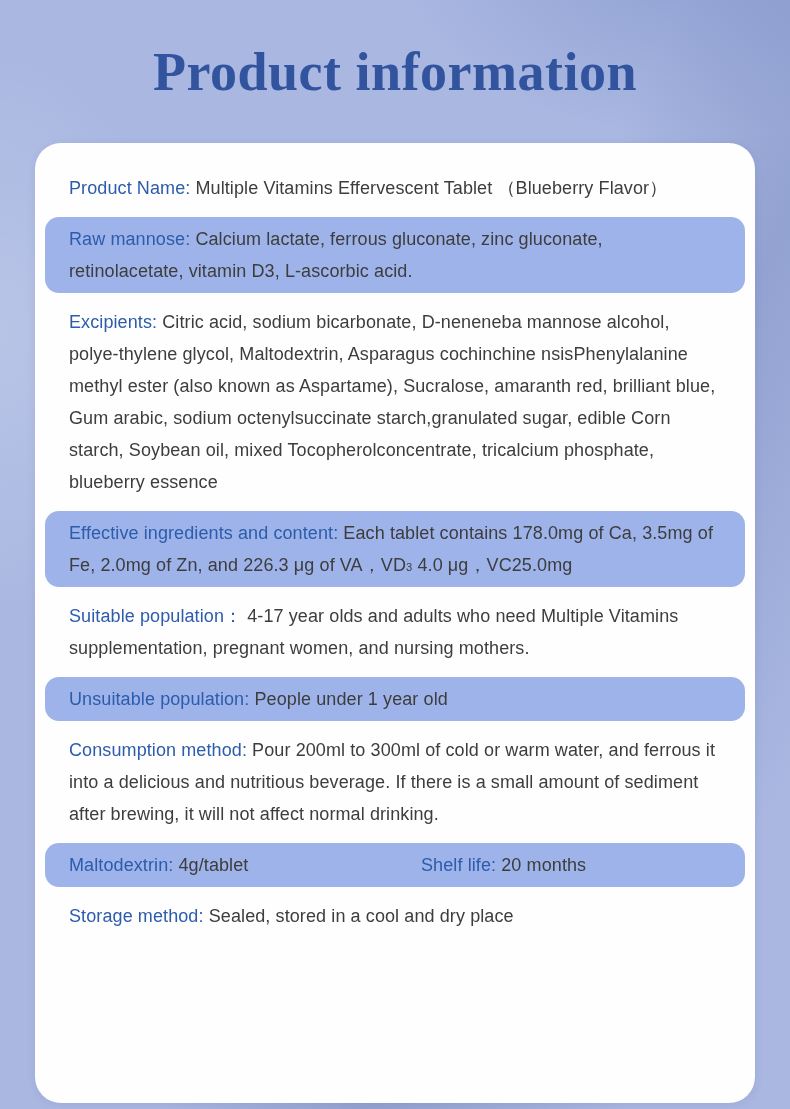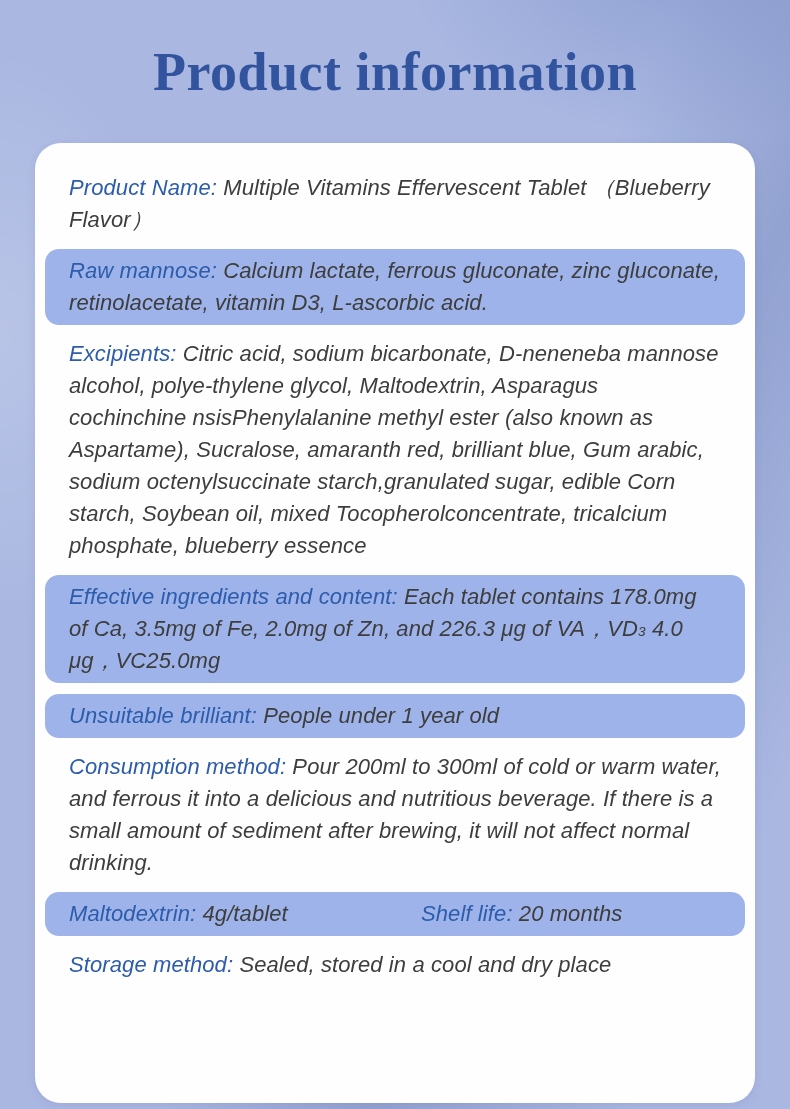--- a/index.html
+++ b/index.html
@@ -49,25 +49,24 @@
   .section {
     margin: 11px 0;
     padding: 2px 24px;
   }
   .section.highlight {
     background: var(--highlight);
     border-radius: 14px;
     padding: 6px 24px;
   }
   .section p {
-    font-size: 22px;
+    font-size: 18px;
     line-height: 32px;
     color: var(--body-text);
     letter-spacing: 0.1px;
-    font-style: italic;
   }
   .label { color: var(--label-blue); }
   sub.small-sub {
     font-size: 0.62em;
     vertical-align: baseline;
     line-height: 0;
   }
   .spec-row {
     display: flex;
     align-items: center;
@@ -94,23 +93,26 @@
   </div>
 
   <div class="section">
     <p><span class="label">Excipients:</span> <span>Citric acid, sodium bicarbonate, D-neneneba mannose alcohol, polye-thylene glycol, Maltodextrin, Asparagus cochinchine nsisPhenylalanine methyl ester (also known as Aspartame), Sucralose, amaranth red, brilliant blue, Gum arabic, sodium octenylsuccinate starch,granulated sugar, edible Corn starch, Soybean oil, mixed Tocopherolconcentrate, tricalcium phosphate, blueberry essence</span></p>
   </div>
 
   <div class="section highlight">
     <p><span class="label">Effective ingredients and content:</span> <span>Each tablet contains 178.0mg of Ca, 3.5mg of Fe, 2.0mg of Zn, and 226.3 μg of VA，VD</span><sub class="small-sub">3</sub><span> 4.0 μg，VC25.0mg</span></p>
   </div>
 
+  <div class="section">
+    <p><span class="label">Suitable population：</span> <span>4-17 year olds and adults who need Multiple Vitamins supplementation, pregnant women, and nursing mothers.</span></p>
+  </div>
 
   <div class="section highlight">
-    <p><span class="label">Unsuitable brilliant:</span> <span>People under 1 year old</span></p>
+    <p><span class="label">Unsuitable population:</span> <span>People under 1 year old</span></p>
   </div>
 
   <div class="section">
     <p><span class="label">Consumption method:</span> <span>Pour 200ml to 300ml of cold or warm water, and ferrous it into a delicious and nutritious beverage. If there is a small amount of sediment after brewing, it will not affect normal drinking.</span></p>
   </div>
 
   <div class="section highlight spec-row">
     <p class="spec-left"><span class="label">Maltodextrin:</span> <span>4g/tablet</span></p>
     <p class="spec-right"><span class="label">Shelf life:</span> <span>20 months</span></p>
   </div>

